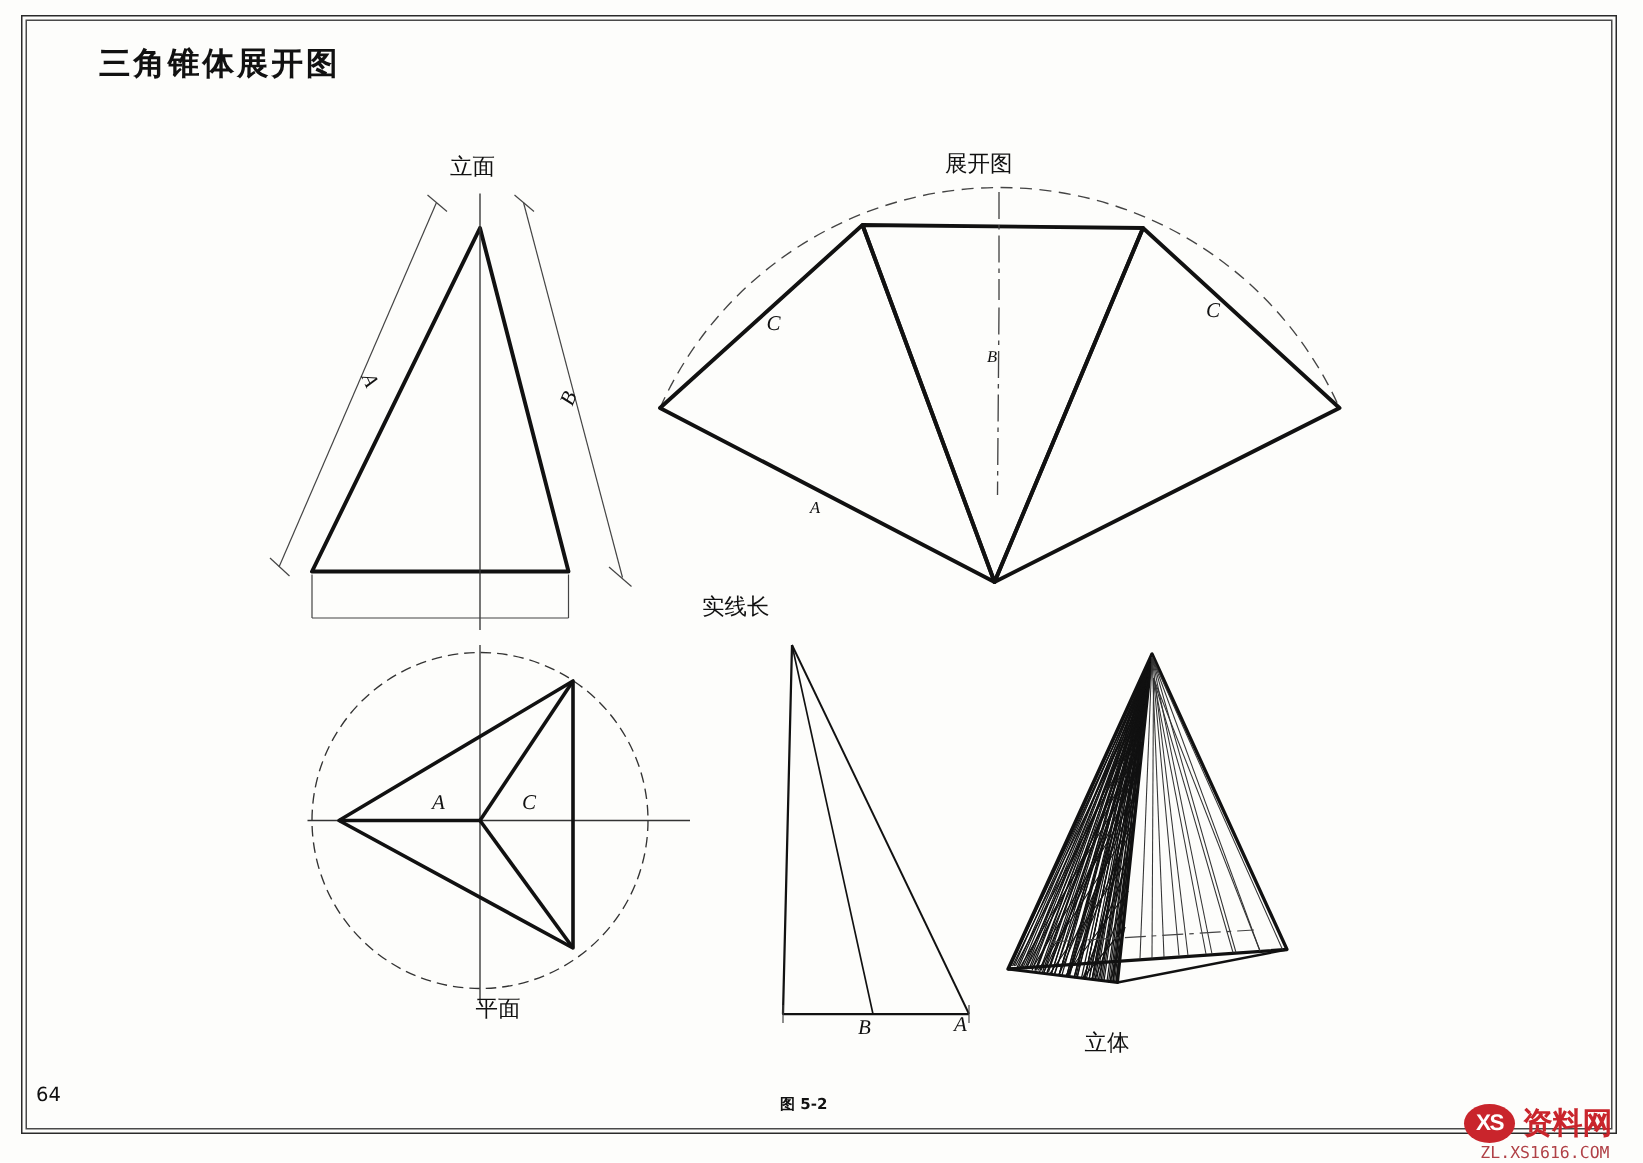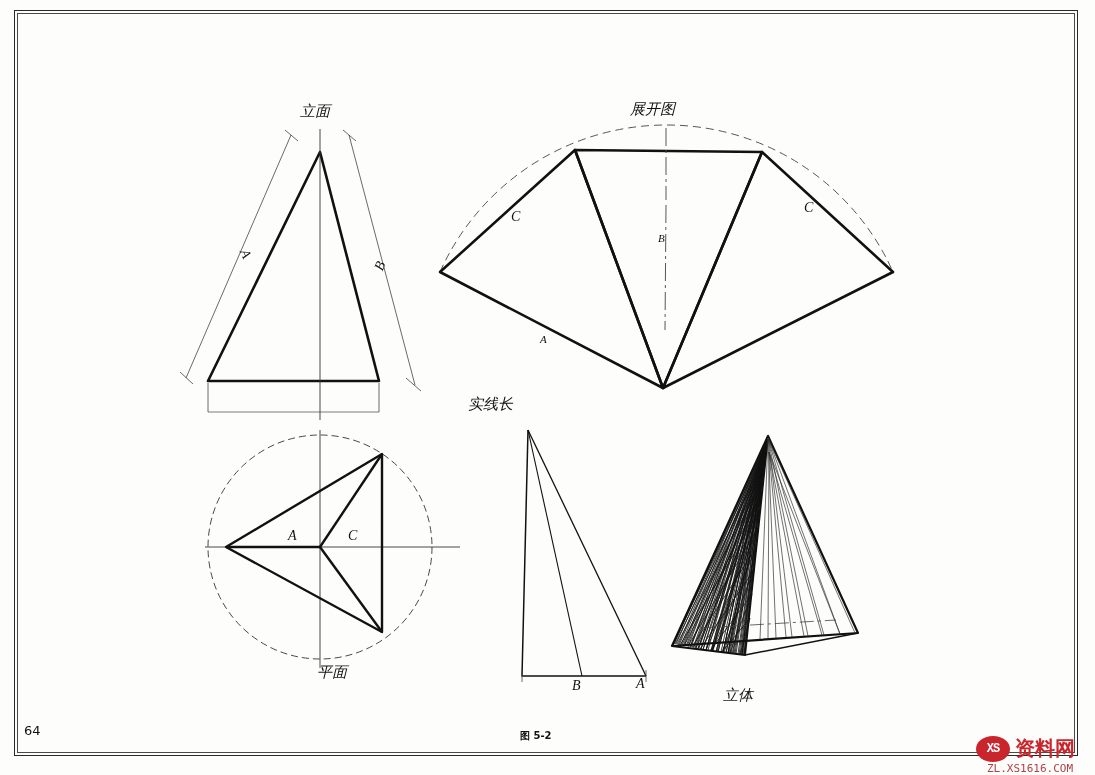--- a/index.html
+++ b/index.html
@@ -52,21 +52,20 @@
     left: 0;
     top: 0;
     width: 1095px;
     height: 775px;
   }
   .lbl {
     position: absolute;
     color: #111;
     font-family: "DejaVu Sans", sans-serif;
     white-space: nowrap;
-    font-style: italic;
   }
   .lbl-cn { font-size: 15px; }
   .lbl-it {
     font-family: "Liberation Serif", serif;
     font-style: italic;
     font-size: 14px;
   }
   .lbl-sm { font-size: 11px; font-style: italic; font-family: "Liberation Serif", serif;}
   #figure-caption {
     position: absolute;
@@ -92,23 +91,23 @@
     display: flex;
     align-items: center;
     gap: 5px;
   }
   #wm-badge {
     width: 34px;
     height: 26px;
     border-radius: 50%;
     background: #c9252c;
     color: #fff;
-    font-size: 12px;
+    font-size: 15px;
     font-weight: bold;
-    font-family: Liberation Mono, monospace;
+    font-family: Liberation Sans, sans-serif;
     display: flex;
     align-items: center;
     justify-content: center;
     letter-spacing: -1px;
   }
   #wm-text {
     font-size: 20px;
     font-weight: bold;
     color: #c9252c;
     font-family: Liberation Sans, sans-serif;
@@ -123,20 +122,21 @@
   }
 </style>
 </head>
 <body>
 
 <div id="page">
 
   <div class="page-border"></div>
   <div class="page-border-inner"></div>
 
+  <div id="title">三角锥体展开图</div>
 
   <svg class="art" viewBox="0 0 1095 775">
 
     <g>
 
       <path d="M 320 152 L 208 381 L 379 381 Z" fill="none" stroke="#111" stroke-width="2.6" stroke-linejoin="round"></path>
 
       <path d="M 320 129 L 320 420" fill="none" stroke="#333" stroke-width="0.9"></path>
 
       <path d="M 291 135 L 186 378" fill="none" stroke="#444" stroke-width="0.8"></path>

